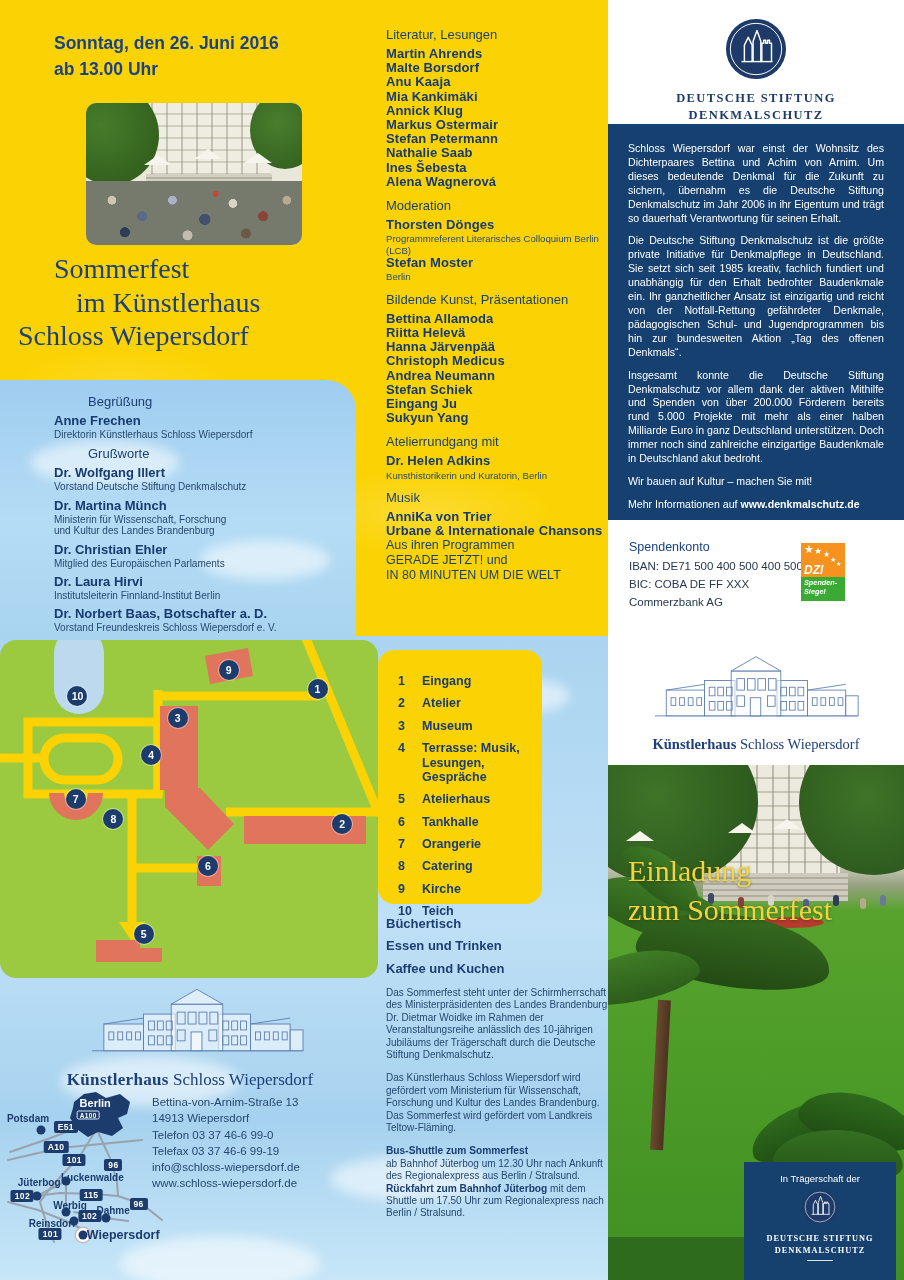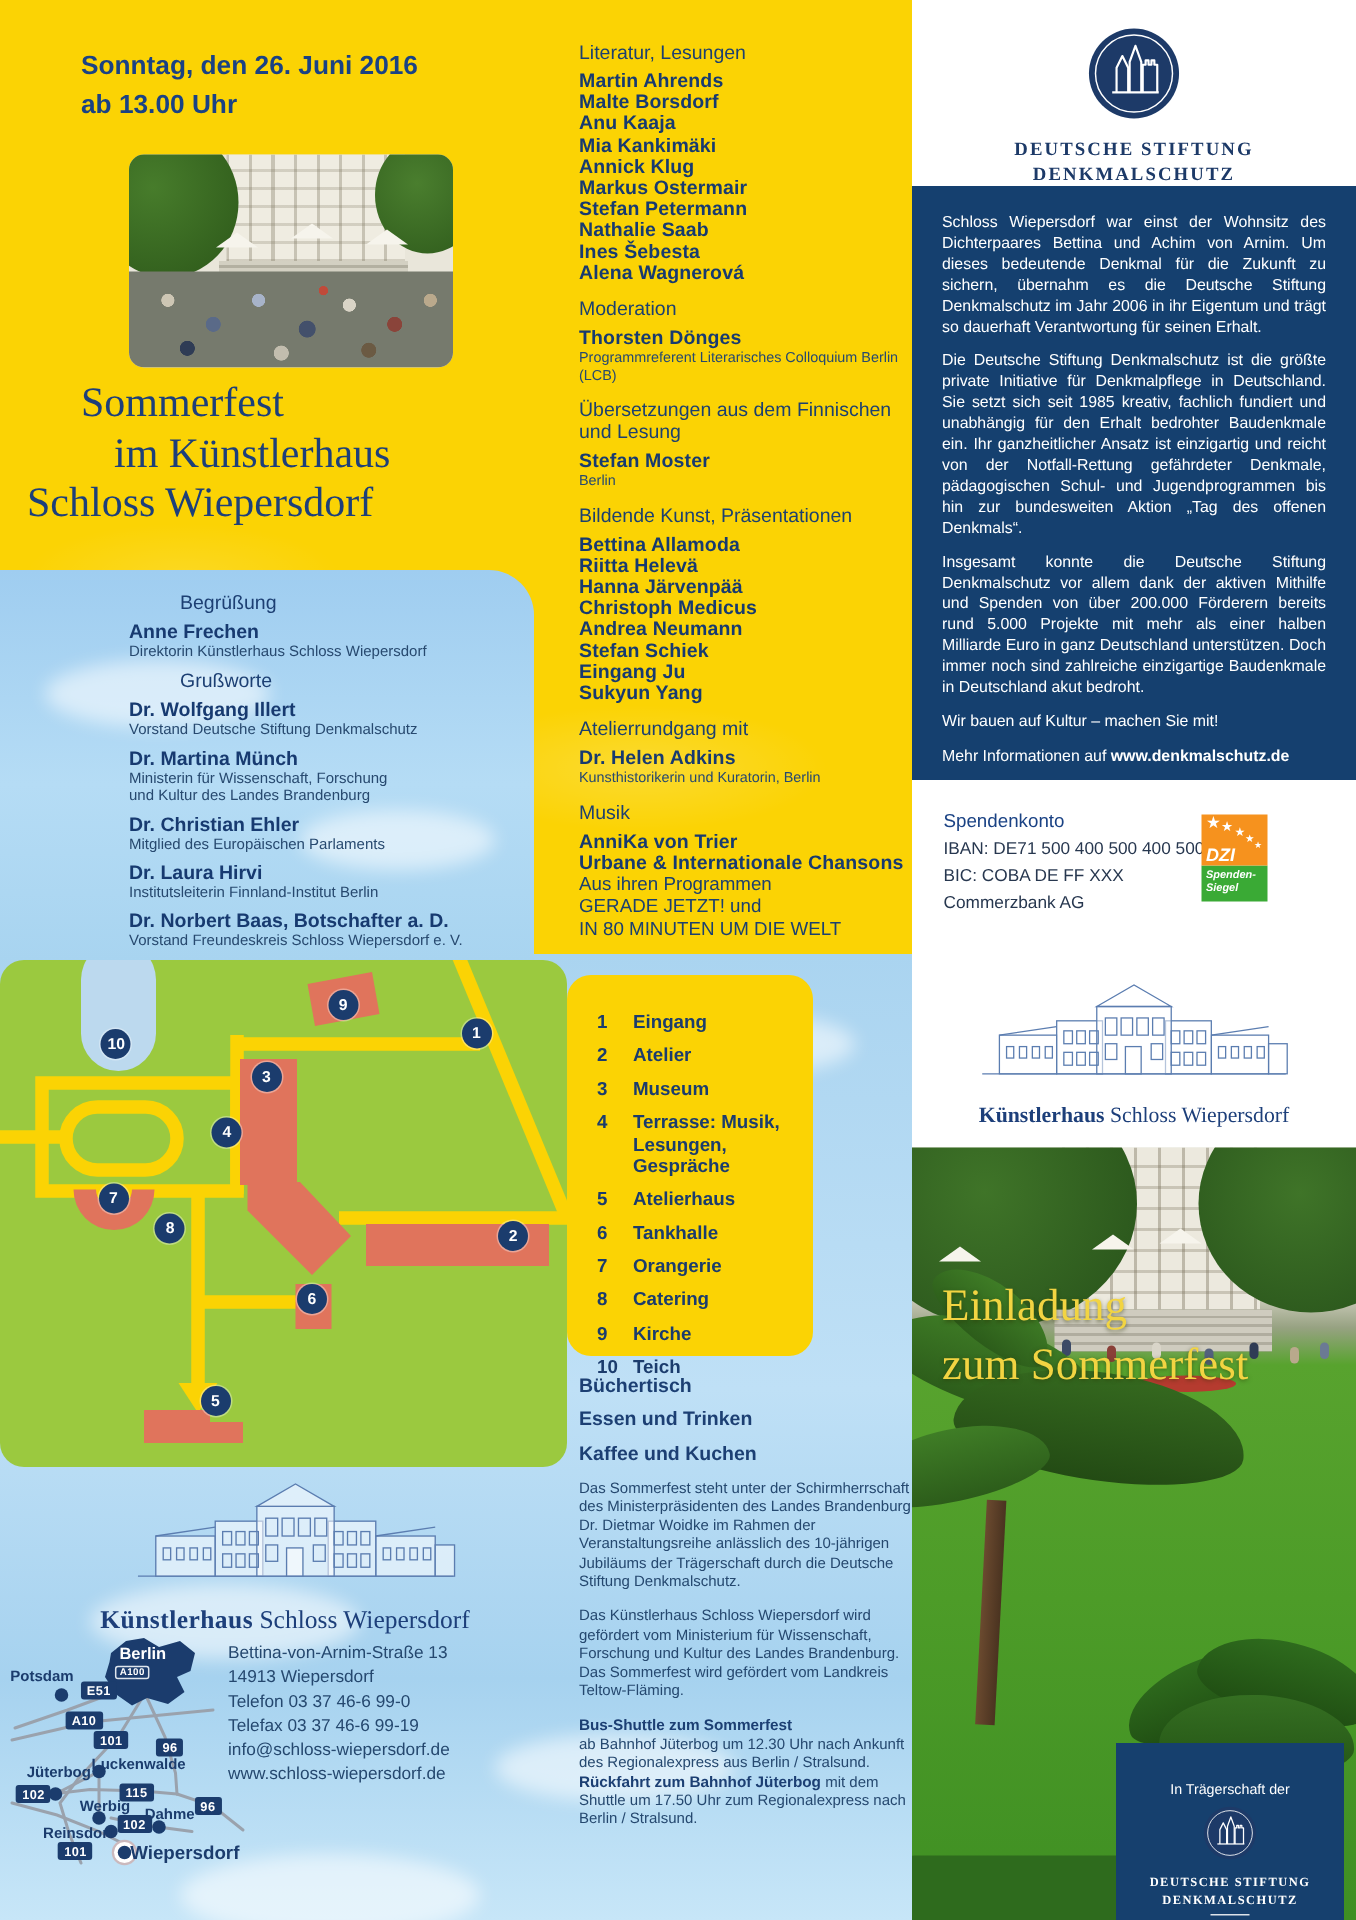--- a/index.html
+++ b/index.html
@@ -43,21 +43,21 @@
       radial-gradient(circle 8px at 82% 55%,#8a443a 60%,transparent 65%),
       radial-gradient(circle 7px at 93% 30%,#baa98c 60%,transparent 65%),
       radial-gradient(circle 8px at 18% 80%,#2f3c55 60%,transparent 65%),
       radial-gradient(circle 8px at 47% 85%,#c2bdae 60%,transparent 65%),
       radial-gradient(circle 8px at 74% 82%,#6b5a43 60%,transparent 65%),
       radial-gradient(circle 5px at 60% 20%,#c04a3a 60%,transparent 65%);}
   .main-title{position:absolute;left:0;top:252px;width:356px;
     font-family:"Liberation Serif",serif;font-size:28px;line-height:1.2;color:#1d3f7a;}
   .t1{padding-left:54px;}.t2{padding-left:76px;}.t3{padding-left:18px;}
   
-  .left-program{position:relative;padding-top:8px;padding-left:32px;}
+  .left-program{position:relative;padding-top:8px;}
   .sec-label{margin:6px 0 4px 88px;font-size:13px;color:#1c3f73;}
   .person{margin:0 0 5px 54px;}
   .p-name{font-weight:bold;font-size:13px;color:#173a70;}
   .p-desc{font-size:10px;color:#27496f;white-space:pre-line;line-height:1.14;margin-top:1px;}
   
   .mid-col{position:absolute;left:386px;top:0;width:218px;}
   .mp-label{font-size:13px;color:#1c4070;margin:10px 0 4px;white-space:pre-line;line-height:1.15;}
   .mp-first{margin-top:28px;}
   .mp-name{font-weight:bold;font-size:13px;line-height:14.2px;color:#173a70;letter-spacing:.1px;}
   .mp-sub{font-size:9.6px;color:#27496f;margin-top:1px;line-height:1.2;}
@@ -143,21 +143,21 @@
     background:linear-gradient(90deg,#6b4a2f,#4a3320);transform:rotate(3deg);}
   .pot{position:absolute;left:150px;top:424px;width:122px;height:91px;
     background:linear-gradient(180deg,#c06a3a,#a4502a);clip-path:polygon(6% 0,94% 0,82% 100%,18% 100%);}
   .pot-rim{position:absolute;left:144px;top:414px;width:134px;height:15px;border-radius:7px;
     background:linear-gradient(180deg,#c97243,#a85530);}
   .hedge{position:absolute;left:-10px;top:472px;width:170px;height:50px;border-radius:12px 12px 0 0;
     background:#2e6b1d;}
   .invite{position:absolute;left:20px;top:86px;font-family:"Liberation Serif",serif;font-size:30px;
     color:#f2d442;line-height:1.3;text-shadow:0 1px 3px rgba(40,50,0,.55);}
   .traeger{position:absolute;right:8px;bottom:0;width:152px;height:118px;background:#16406e;
-    color:#fff;text-align:center;padding-top:26px;box-sizing:border-box;}
+    color:#fff;text-align:center;padding-top:11px;box-sizing:border-box;}
   .tg-label{font-size:9.5px;}
   .tg-name{font-family:"Liberation Serif",serif;font-size:8.3px;letter-spacing:1px;
     line-height:1.4;margin-top:4px;font-weight:bold;}
   .tg-rule{width:26px;height:1px;background:rgba(255,255,255,.85);margin:4px auto 0;}
 </style>
 </head>
 <body>
 
 <svg width="0" height="0" style="position:absolute">
   <defs>
@@ -308,22 +308,20 @@
 
       <div class="mp-name">Nathalie Saab</div>
 
       <div class="mp-name">Ines Šebesta</div>
 
       <div class="mp-name">Alena Wagnerová</div>
 
     <div class="mp-label">Moderation</div>
     <div class="mp-name">Thorsten Dönges</div>
     <div class="mp-sub">Programmreferent Literarisches Colloquium Berlin (LCB)</div>
-    <div class="mp-label">Übersetzungen aus dem Finnischen
-und Lesung</div>
     <div class="mp-name">Stefan Moster</div>
     <div class="mp-sub">Berlin</div>
     <div class="mp-label">Bildende Kunst, Präsentationen</div>
 
       <div class="mp-name">Bettina Allamoda</div>
 
       <div class="mp-name">Riitta Helevä</div>
 
       <div class="mp-name">Hanna Järvenpää</div>
 

